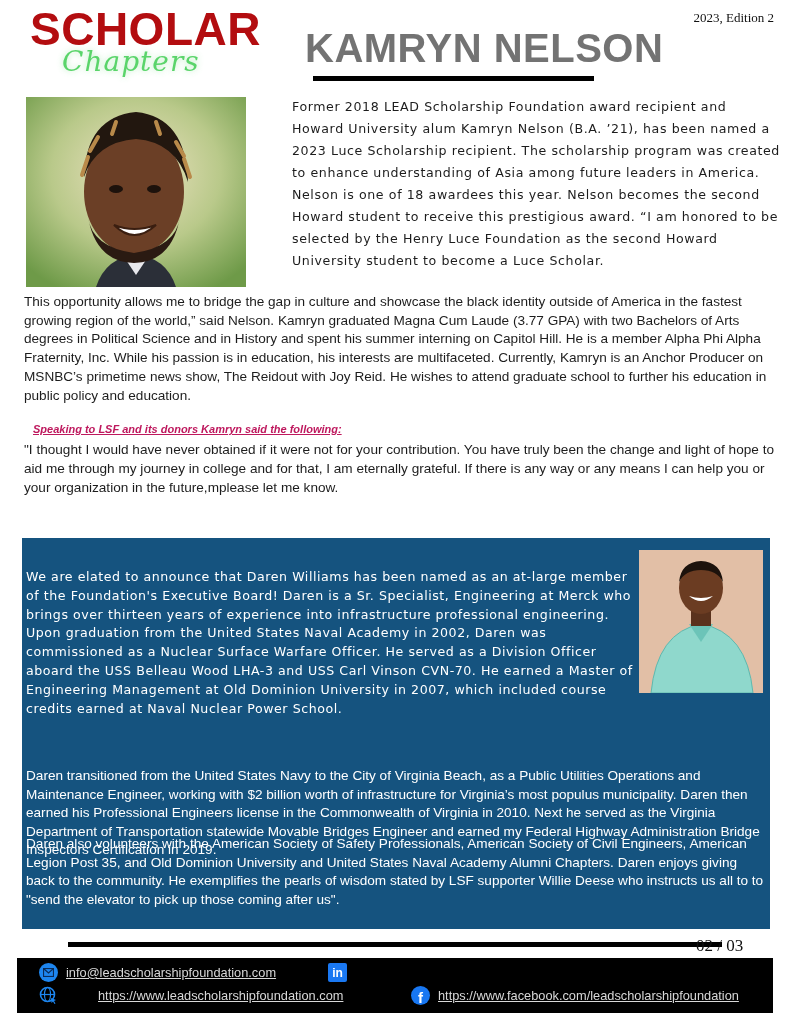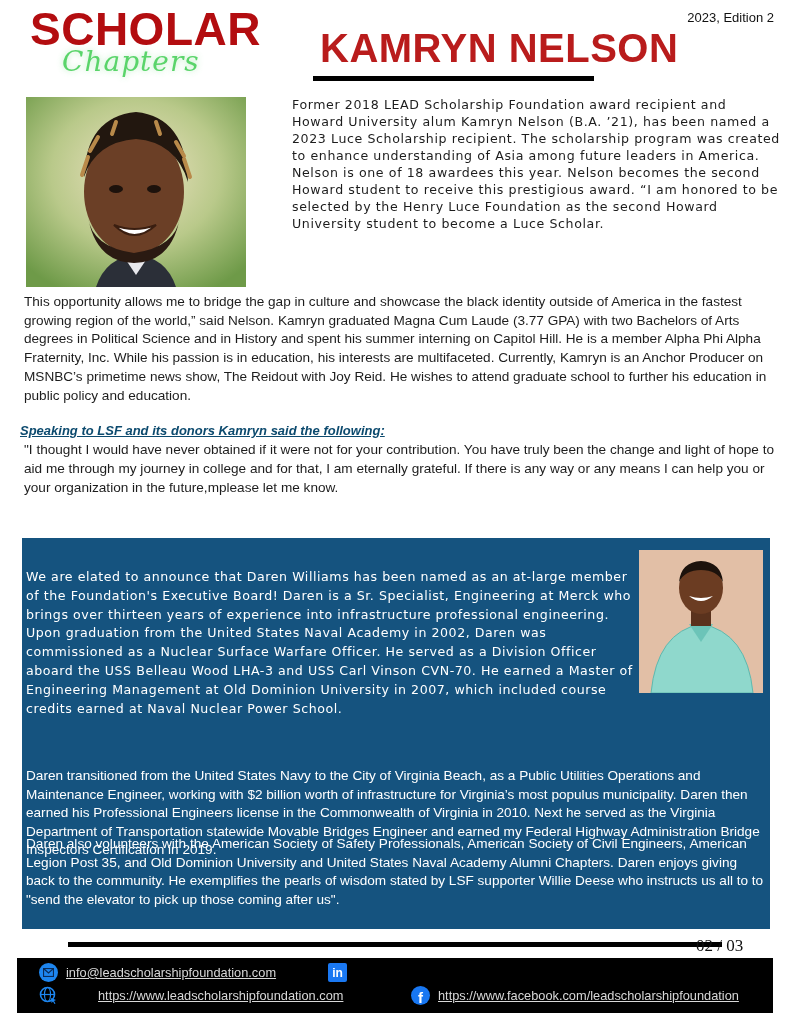--- a/index.html
+++ b/index.html
@@ -1,34 +1,34 @@
 <!DOCTYPE html>
 <html><head>
 <meta charset="utf-8">
 <style>
   * { box-sizing: border-box; margin: 0; padding: 0; }
   html, body { width: 791px; height: 1024px; background: #ffffff; overflow: hidden; }
   body { position: relative; font-family: "DejaVu Sans", sans-serif; color: #1a1a1a; }
 
-  .edition { position: absolute; top: 10px; right: 17px; font-size: 13px; color: #111; font-family: Liberation Sans, sans-serif; }
+  .edition { position: absolute; top: 10px; right: 17px; font-size: 13px; color: #111; font-family: Liberation Serif, serif; }
 
   .brand { position: absolute; left: 30px; top: 6px; width: 260px; height: 70px; text-align: right; }
   .brand-scholar { position: absolute; left: 0; top: 0; font-family: "Liberation Sans", sans-serif; font-weight: 700; font-size: 46px; color: #b30d10; letter-spacing: 0.5px; line-height: 1; }
   .brand-feature { position: absolute; left: 32px; top: 42px; font-family: "DejaVu Serif", serif; font-style: italic; font-size: 28px; color: #5ad46a; letter-spacing: 1px; text-shadow: 0 0 6px rgba(90,212,106,0.45); line-height: 1; }
 
-  .name-title { position: absolute; left: 305px; top: 28px; font-family: "Liberation Sans", sans-serif; font-weight: 700; font-size: 40px; color: #b91c1c; letter-spacing: 0.5px; line-height: 1; margin-left: 15px; }
+  .name-title { position: absolute; left: 305px; top: 28px; font-family: "Liberation Sans", sans-serif; font-weight: 700; font-size: 40px; color: #737373; letter-spacing: 0.5px; line-height: 1; }
   .name-underline { position: absolute; left: 313px; top: 76px; width: 281px; height: 5px; background: #000; }
 
   .photo-kamryn { position: absolute; left: 26px; top: 97px; width: 220px; height: 190px; overflow: hidden; background: radial-gradient(ellipse at 50% 30%, #e9d7b3 0%, #b8c98a 45%, #7fa553 100%); }
 
-  .intro { position: absolute; left: 292px; top: 96px; width: 490px; font-size: 12.6px; line-height: 17px; letter-spacing: 0.6px; color: #1d1d1d; }
+  .intro { position: absolute; left: 292px; top: 96px; width: 490px; font-size: 12.6px; line-height: 22px; letter-spacing: 0.6px; color: #1d1d1d; }
 
   .para2 { position: absolute; left: 24px; top: 293px; width: 750px; font-family: "Liberation Sans", sans-serif; font-size: 13.6px; line-height: 18.7px; color: #1d1d1d; }
 
-  .quote-heading { position: absolute; left: 20px; top: 423px; font-family: "Liberation Sans", sans-serif; font-size: 13px; font-weight: 700; font-style: italic; text-decoration: underline; color: #0c4a6e; }
+  .quote-heading { position: absolute; left: 33px; top: 423px; font-family: "Liberation Sans", sans-serif; font-size: 11px; font-weight: 700; font-style: italic; text-decoration: underline; color: #be185d; }
   .quote-body { position: absolute; left: 24px; top: 441px; width: 750px; font-family: "Liberation Sans", sans-serif; font-size: 13.6px; line-height: 18.8px; color: #1d1d1d; }
 
   .board { position: absolute; left: 22px; top: 538px; width: 748px; height: 391px; background: #15537f; color: #ffffff; }
   .board-title { position: absolute; left: 14px; top: 8px; font-family: "Liberation Sans", sans-serif; font-weight: 700; font-size: 16.5px; letter-spacing: 0.2px; }
   .board-p1 { position: absolute; left: 4px; top: 30px; width: 612px; font-size: 12.6px; line-height: 18.8px; letter-spacing: 0.55px; }
   .board-photo { position: absolute; left: 617px; top: 12px; width: 124px; height: 143px; background: linear-gradient(180deg, #e4c3ad 0%, #dcb59c 100%); overflow: hidden; }
   .board-p2 { position: absolute; left: 4px; top: 187px; width: 740px; font-family: "Liberation Sans", sans-serif; font-size: 13.6px; line-height: 18.6px; margin-top: 42px; }
   .board-p3 { position: absolute; left: 4px; top: 297px; width: 740px; font-family: "Liberation Sans", sans-serif; font-size: 13.6px; line-height: 18.6px; }
 
   .footer-rule { position: absolute; left: 68px; top: 942px; width: 654px; height: 5px; background: #000; }

